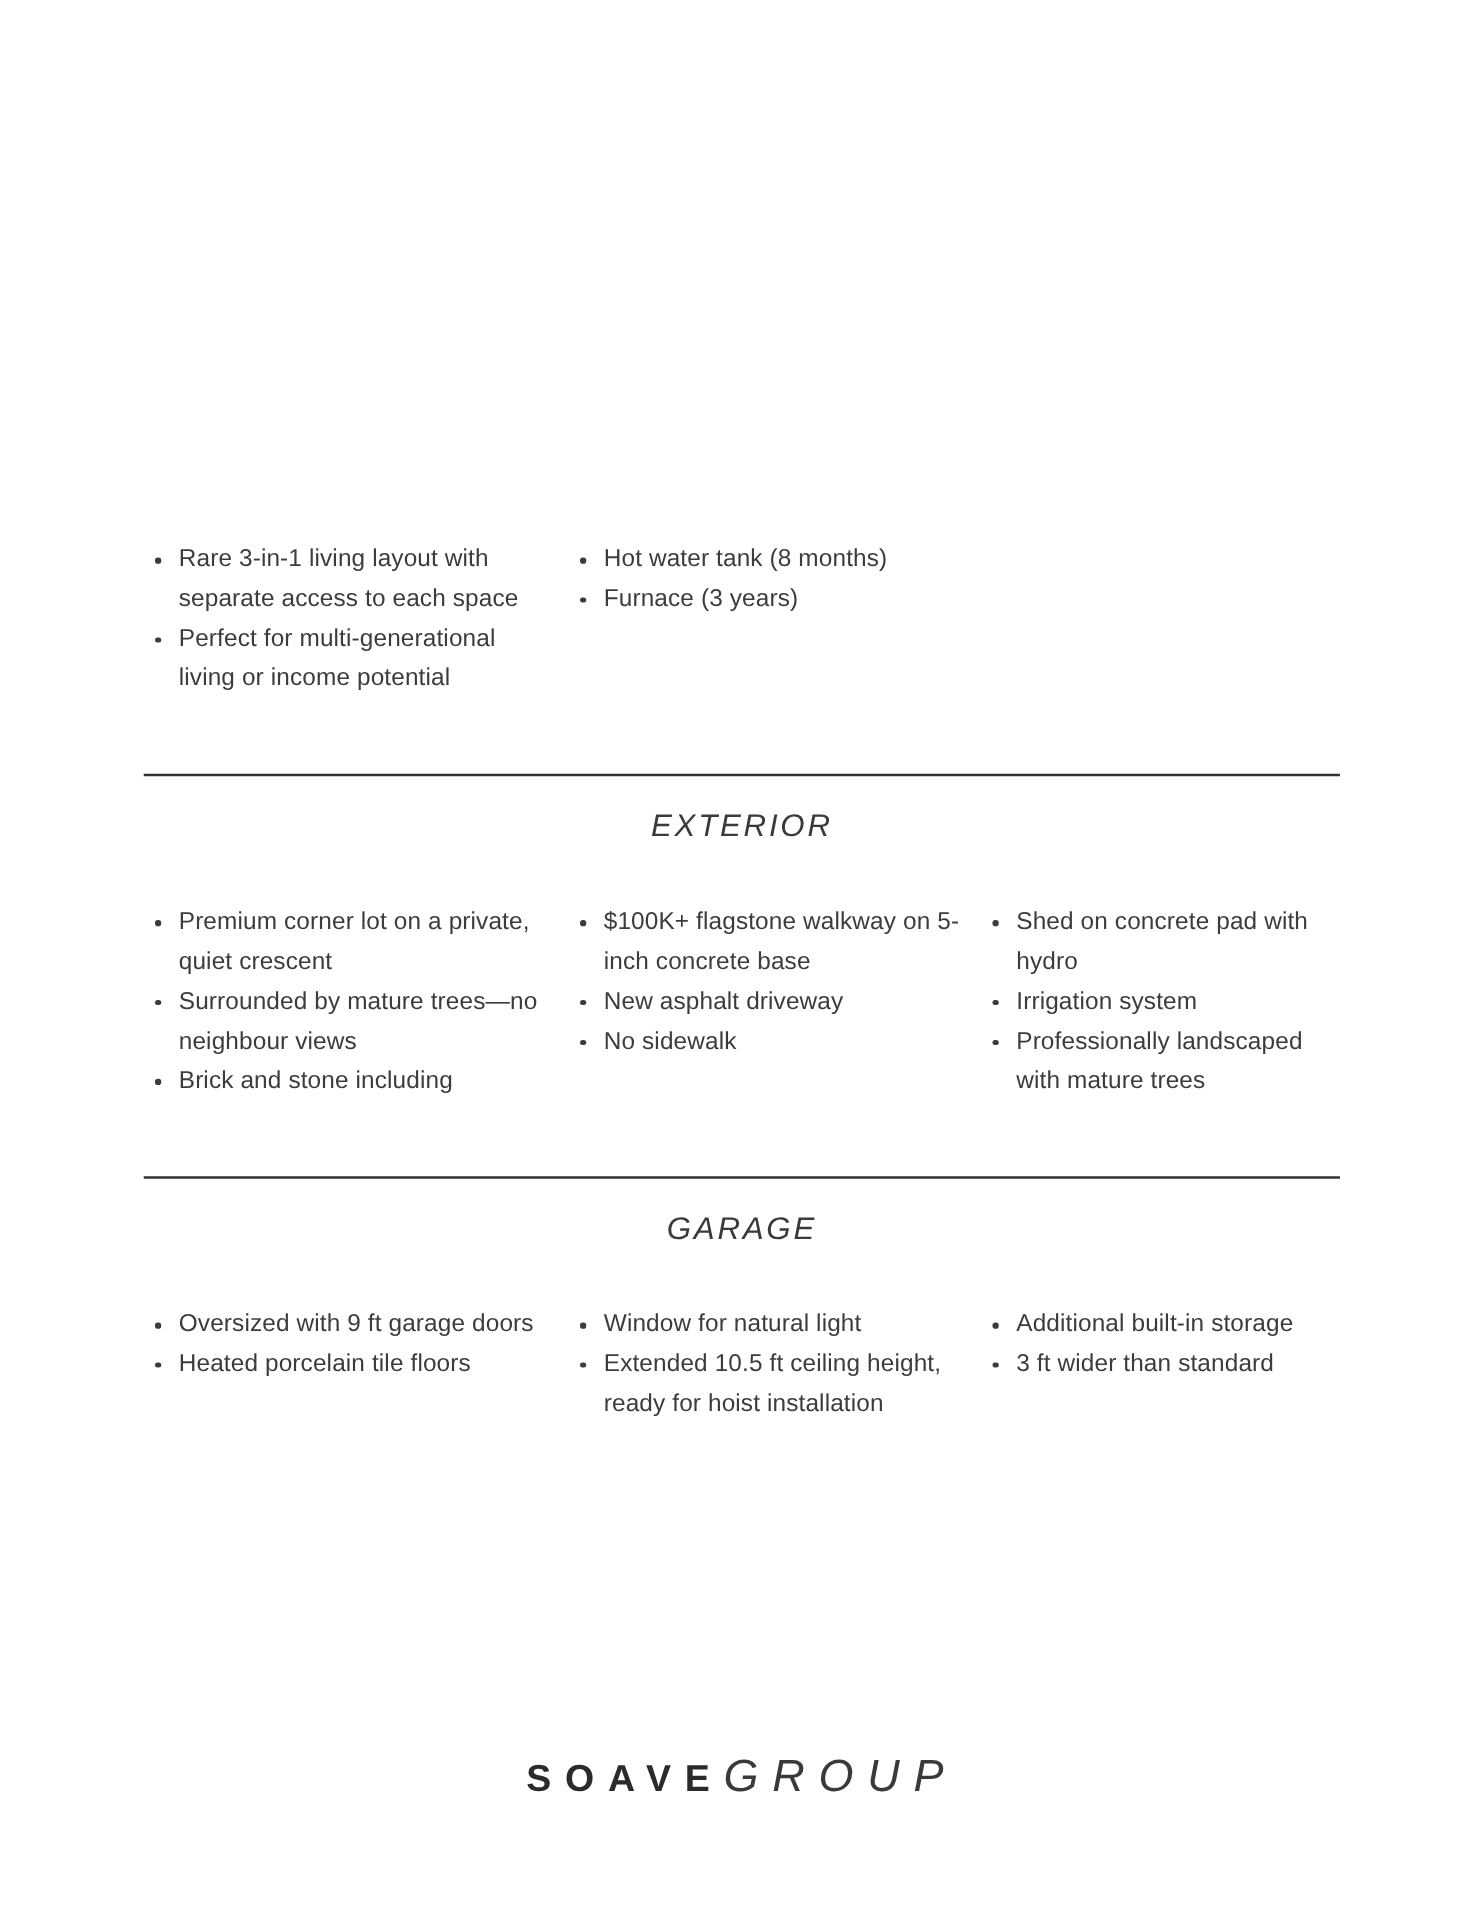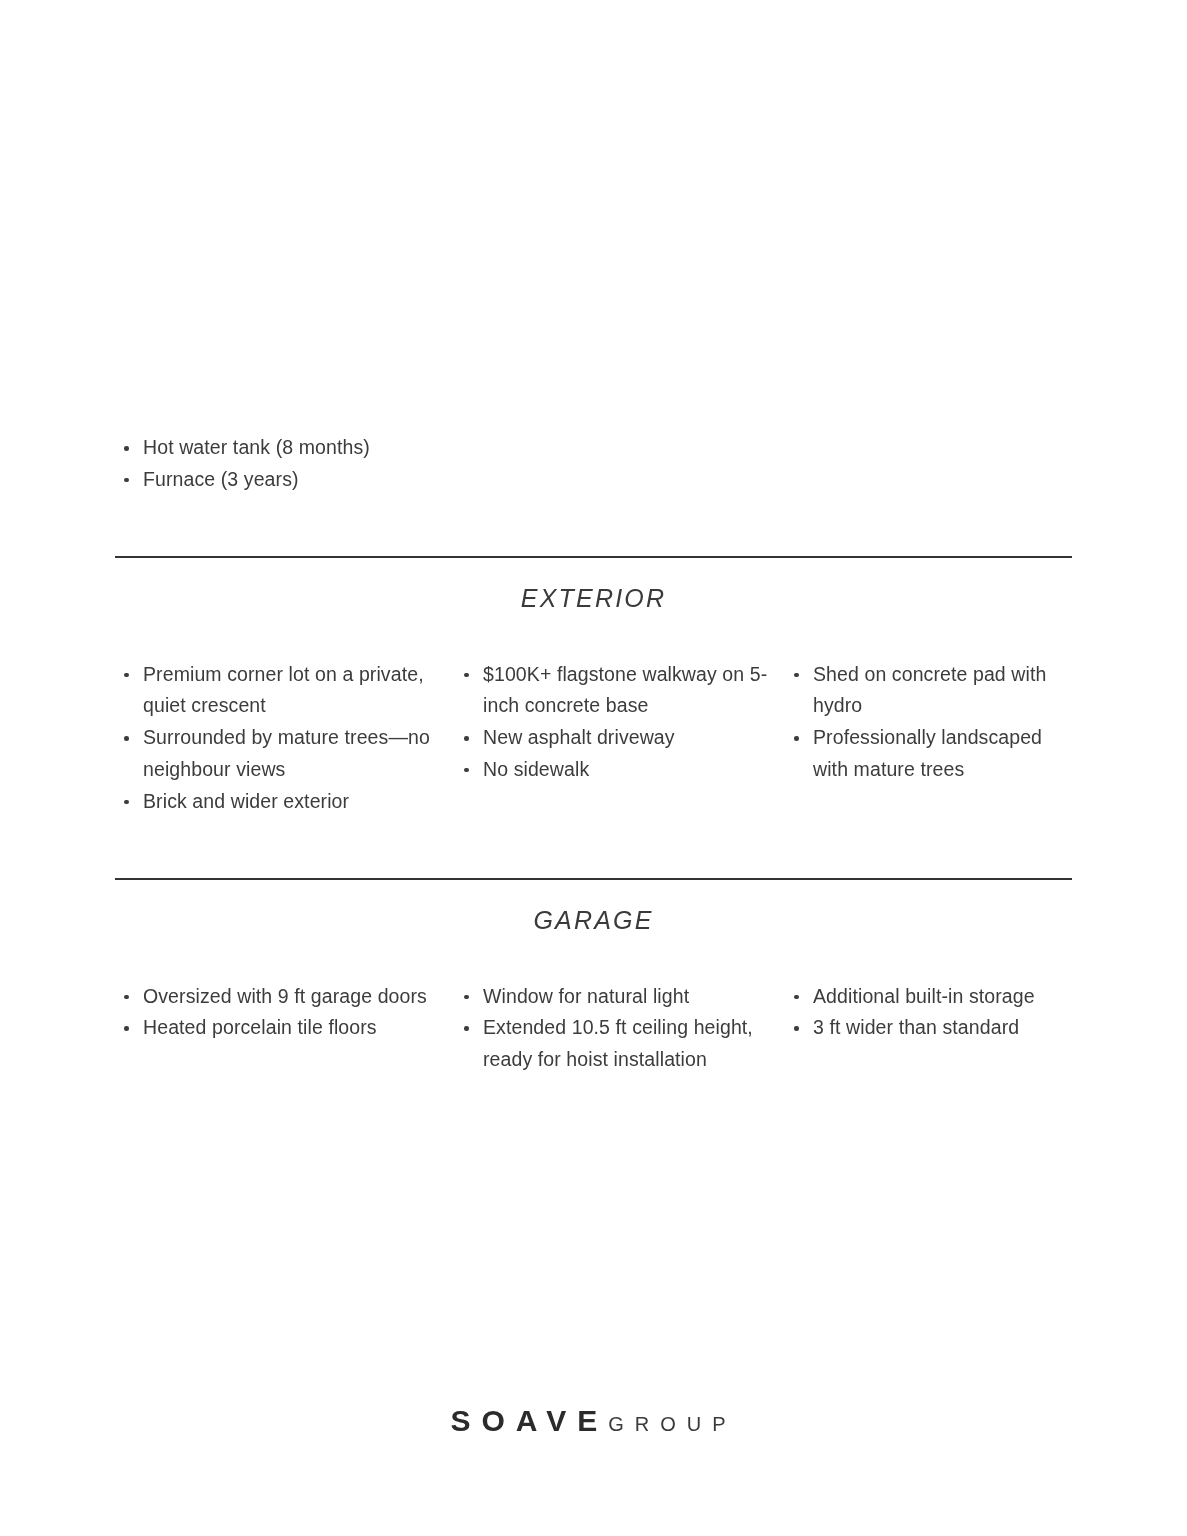--- a/index.html
+++ b/index.html
@@ -117,35 +117,42 @@
     color: #2b2b2b;
   }
   .logo .logo-bold {
     font-weight: 700;
     letter-spacing: 11px;
     font-size: 30px;
   }
   .logo .logo-light {
     font-weight: 300;
     letter-spacing: 11px;
-    font-size: 20px;
+    font-size: 36px;
     color: #3a3a3a;
+    font-style: italic;
   }
 </style>
 </head>
 <body>
 
 <div class="page">
 
   <div class="top-spacer"></div>
 
   <div class="content">
 
     <div class="columns">
 
+      <div class="col col-1">
+        <ul class="bullets">
+          <li>Rare 3-in-1 living layout with separate access to each space</li>
+          <li>Perfect for multi-generational living or income potential</li>
+        </ul>
+      </div>
 
 
       <div class="col col-3">
         <ul class="bullets">
           <li>Hot water tank (8 months)</li>
           <li>Furnace (3 years)</li>
         </ul>
       </div>
 
     </div>
@@ -156,35 +163,36 @@
     <div class="gap-heading-top-1"></div>
     <div class="section-heading">EXTERIOR</div>
     <div class="gap-heading-bottom-1"></div>
 
     <div class="columns">
 
       <div class="col col-1">
         <ul class="bullets">
           <li>Premium corner lot on a private, quiet crescent</li>
           <li>Surrounded by mature trees—no neighbour views</li>
-          <li>Brick and wider exterior</li>
+          <li>Brick and stone including</li>
         </ul>
       </div>
 
       <div class="col col-2">
         <ul class="bullets">
           <li>$100K+ flagstone walkway on 5-inch concrete base</li>
           <li>New asphalt driveway</li>
           <li>No sidewalk</li>
         </ul>
       </div>
 
       <div class="col col-3">
         <ul class="bullets">
           <li>Shed on concrete pad with hydro</li>
+          <li>Irrigation system</li>
           <li>Professionally landscaped with mature trees</li>
         </ul>
       </div>
 
     </div>
 
     <div class="gap-before-divider-2"></div>
 
     <div class="divider"></div>
     <div class="gap-heading-top-2"></div>

